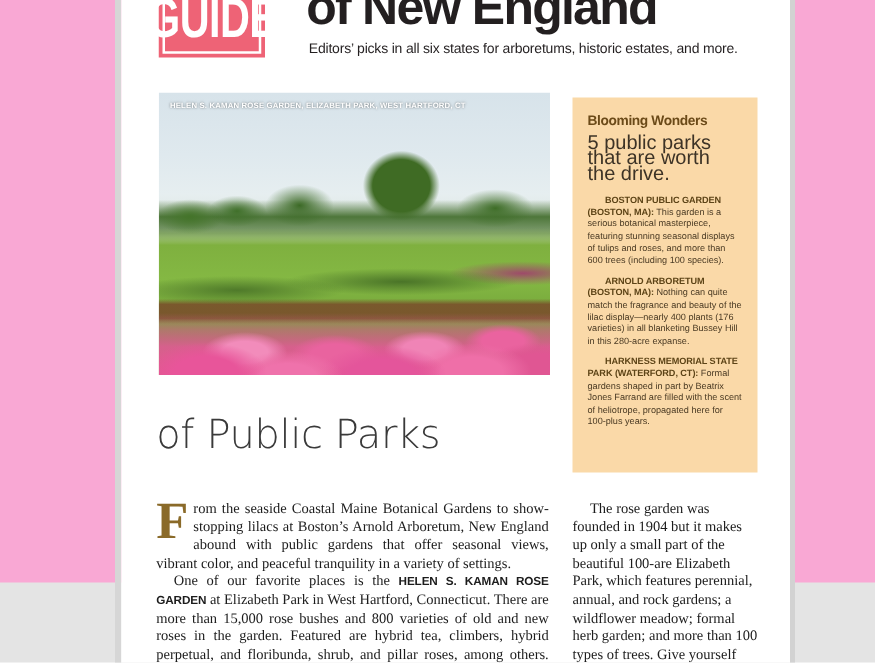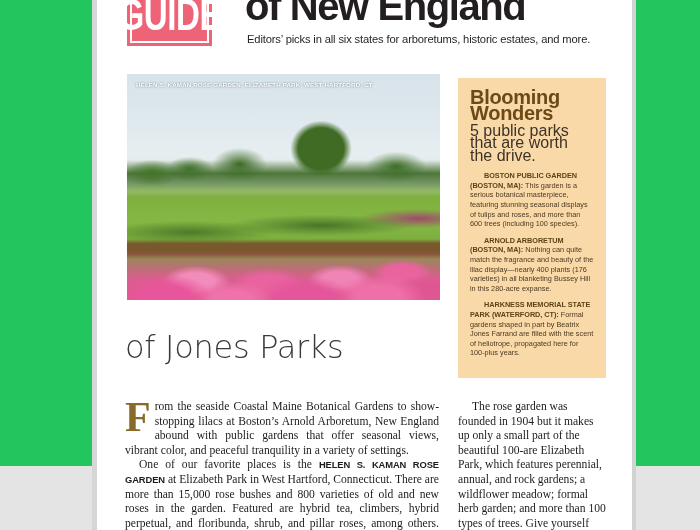--- a/index.html
+++ b/index.html
@@ -11,21 +11,21 @@
     height: 530px;
     overflow: hidden;
     background: #e4e4e4;
     font-family: "Liberation Sans", sans-serif;
   }
 
   .viewport {
     position: relative;
     width: 700px;
     height: 466px;
-    background: #22c55e;
+    background: #f9a8d4;
   }
 
   
   .page-sheet {
     position: absolute;
     left: 97px;
     top: 0;
     width: 535px;
     height: 530px;
     background: #ffffff;
@@ -200,21 +200,21 @@
     width: 148px;
     height: 300px;
     background: #fad9a8;
     box-sizing: border-box;
     padding: 11px 12px 10px 12px;
     overflow: hidden;
   }
   .sidebar-title {
     font-family: "Liberation Sans", sans-serif;
     font-weight: bold;
-    font-size: 20px;
+    font-size: 11px;
     line-height: 16px;
     letter-spacing: -0.3px;
     color: #6b4a18;
     margin: 0 0 4px 0;
   }
   .sidebar-deck {
     font-family: "Liberation Sans", sans-serif;
     font-size: 16px;
     line-height: 12.4px;
     color: #3d3326;
@@ -288,21 +288,21 @@
       <div class="masthead-title">of New England</div>
       <div class="masthead-sub">Editors’ picks in all six states for arboretums, historic estates, and more.</div>
     </div>
 
     <div class="photo-wrap">
       <div class="photo"></div>
       <div class="photo-caption">HELEN S. KAMAN ROSE GARDEN, ELIZABETH PARK, WEST HARTFORD, CT</div>
     </div>
 
     <h1 class="headline">
-      <span class="hl-line">of Jones Parks</span>
+      <span class="hl-line">of Public Parks</span>
     </h1>
 
     <aside class="sidebar">
       <h2 class="sidebar-title">Blooming Wonders</h2>
       <p class="sidebar-deck">5 public parks that are worth the drive.</p>
 
       <p class="sb-entry">
         <span class="sb-name">BOSTON PUBLIC GARDEN (BOSTON, MA):</span><span> This garden is a serious botanical masterpiece, featuring stunning seasonal displays of tulips and roses, and more than 600 trees (including 100 species).</span>
       </p>
       <p class="sb-entry">

